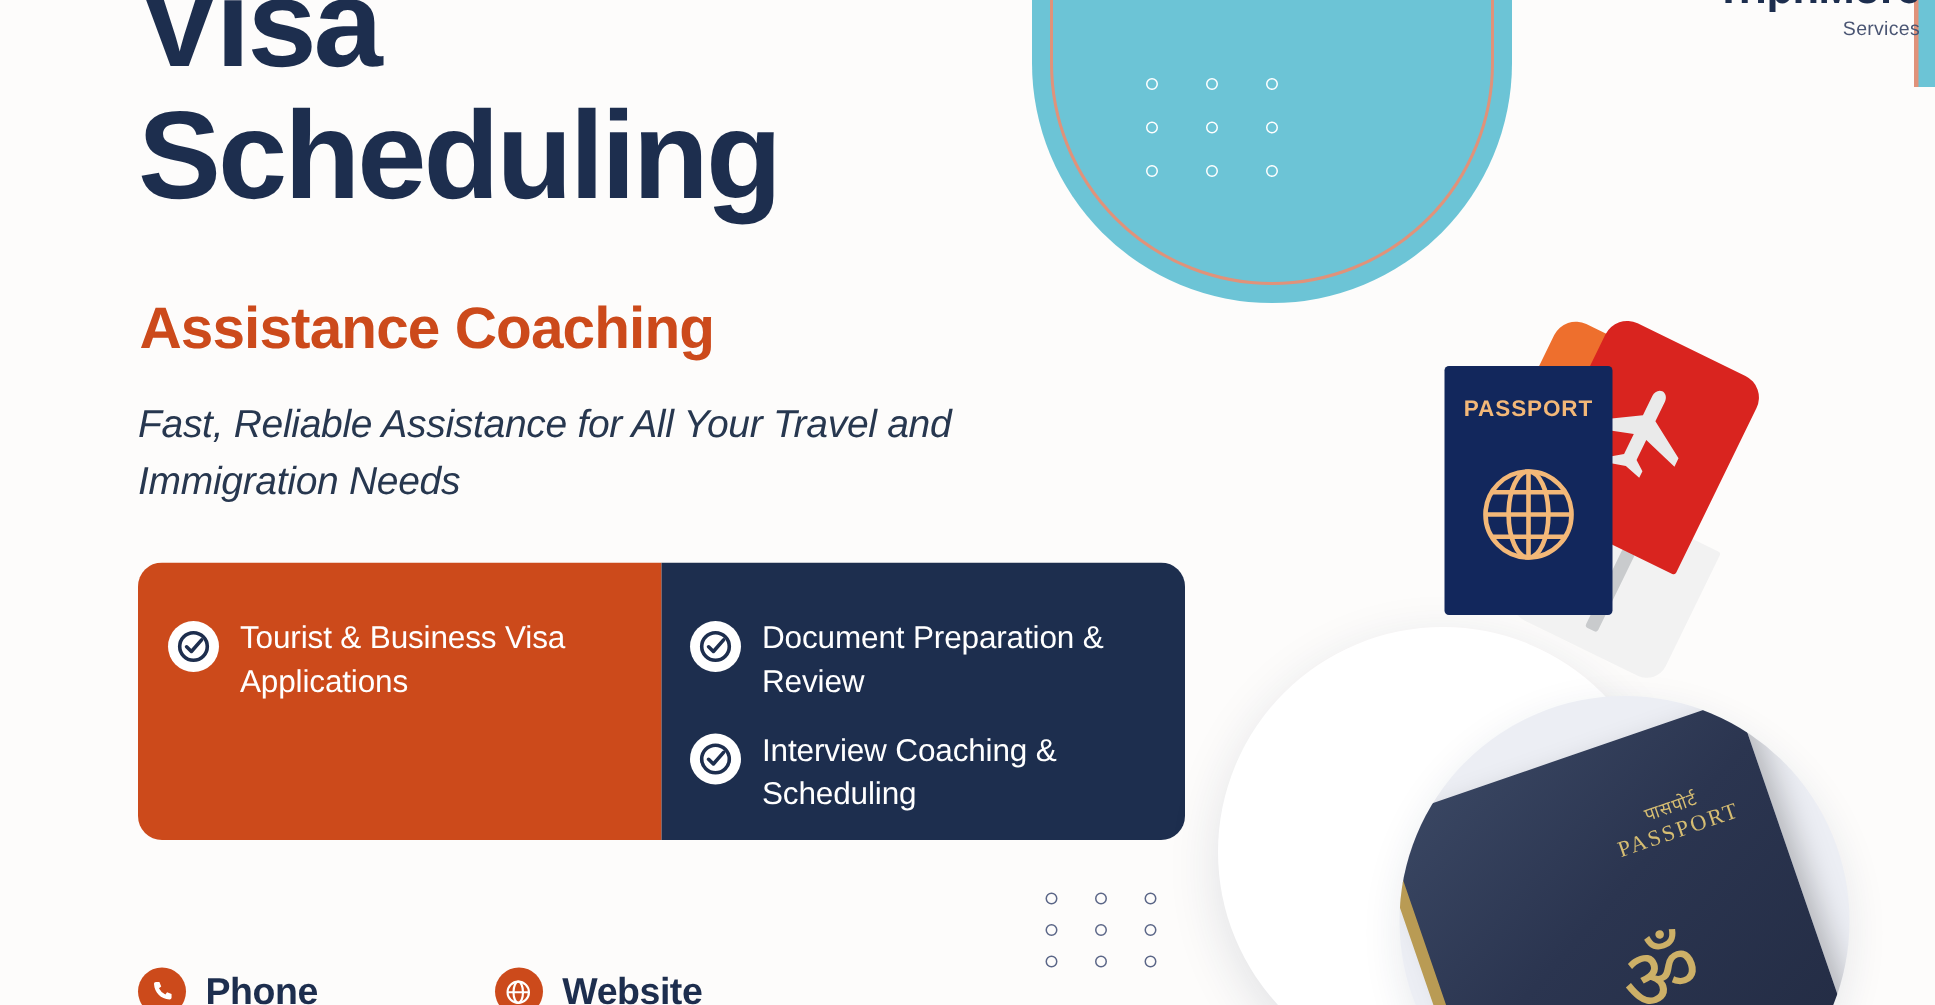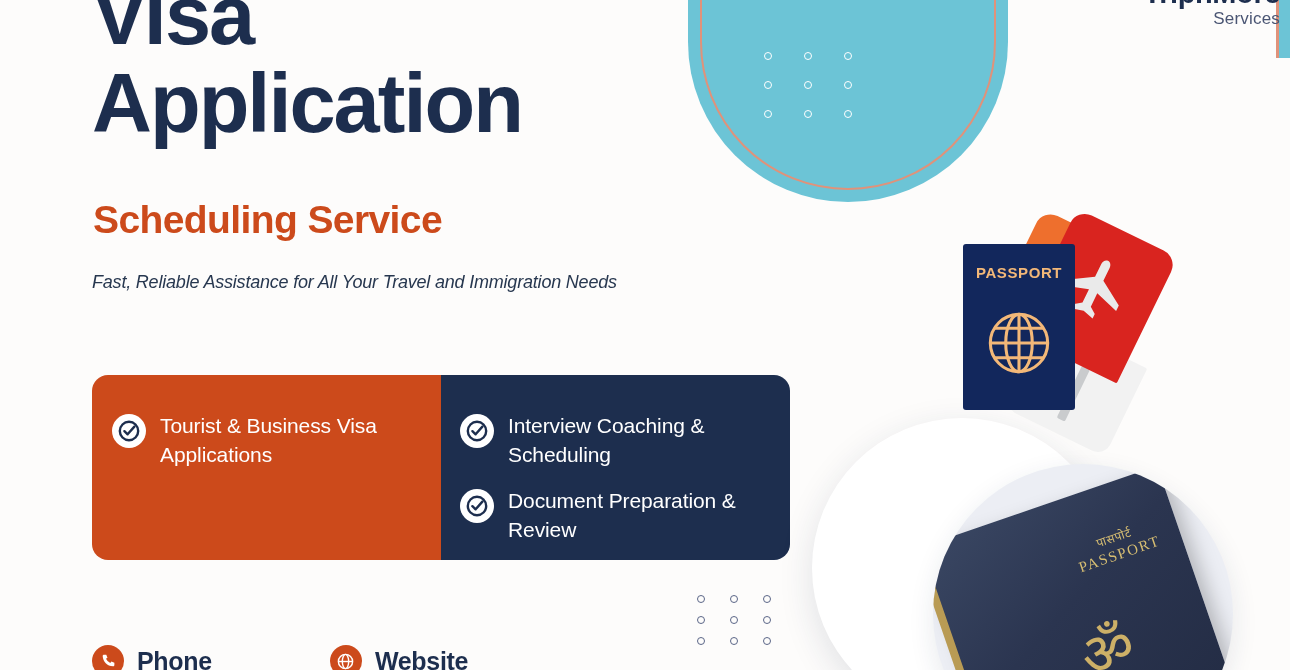--- a/index.html
+++ b/index.html
@@ -53,39 +53,39 @@
   
   .logo{
     position:absolute; right:10px; top:-22px;
     text-align:right;
   }
   .logo-name{
     font-size:29px; font-weight:800; color:#1d2e4e;
     letter-spacing:-0.4px; line-height:30px;
   }
   .logo-sub{
-    font-size:17px; font-weight:400; color:#4a5573;
+    font-size:13px; font-weight:400; color:#4a5573;
     line-height:22px; letter-spacing:0.2px;
   }
 
   
   .headline{
     position:absolute; left:92px; top:-28px;
     font-size:83px; font-weight:800; color:#1d2e4e;
     line-height:88px; letter-spacing:-2px;
   }
   .subhead{
     position:absolute; left:93px; top:198px;
     font-size:39px; font-weight:800; color:#cc4a1b;
     letter-spacing:-0.6px;
   }
   .tagline{
     position:absolute; left:92px; top:263px;
     width:660px;
-    font-size:18px; font-style:italic; font-weight:400;
+    font-size:26px; font-style:italic; font-weight:400;
     color:#27374f; line-height:38px; letter-spacing:-0.2px;
   }
 
   
   .features{
     position:absolute; left:92px; top:375px;
     width:698px; height:185px;
     display:flex;
     border-radius:16px;
     overflow:hidden;
@@ -255,23 +255,23 @@
   </div>
   <div class="teal-edge"></div>
 
   <div class="logo">
     <div class="logo-name">TripnMore</div>
     <div class="logo-sub">Services</div>
   </div>
 
   <div class="headline">
     <div>Visa</div>
-    <div>Application</div>
-  </div>
-  <div class="subhead">Scheduling Service</div>
+    <div>Scheduling</div>
+  </div>
+  <div class="subhead">Assistance Coaching</div>
   <div class="tagline">Fast, Reliable Assistance for All Your Travel and Immigration Needs</div>
 
   <div class="features">
     <div class="fcol orange">
       <div class="fitem">
         <span class="fcheck">
           <svg width="24" height="24" viewBox="0 0 24 24">
             <circle cx="12" cy="12" r="9.2" fill="none" stroke="#1d2e4e" stroke-width="2.4"></circle>
             <path d="M7.4 12.2 L10.6 15.3 L17.4 7.6" fill="none" stroke="#1d2e4e" stroke-width="2.4" stroke-linecap="round" stroke-linejoin="round"></path>
           </svg>
@@ -280,30 +280,30 @@
       </div>
     </div>
     <div class="fcol navy">
       <div class="fitem">
         <span class="fcheck">
           <svg width="24" height="24" viewBox="0 0 24 24">
             <circle cx="12" cy="12" r="9.2" fill="none" stroke="#1d2e4e" stroke-width="2.4"></circle>
             <path d="M7.4 12.2 L10.6 15.3 L17.4 7.6" fill="none" stroke="#1d2e4e" stroke-width="2.4" stroke-linecap="round" stroke-linejoin="round"></path>
           </svg>
         </span>
-        <span class="ftext">Interview Coaching &amp; Scheduling</span>
+        <span class="ftext">Document Preparation &amp; Review</span>
       </div>
       <div class="fitem">
         <span class="fcheck">
           <svg width="24" height="24" viewBox="0 0 24 24">
             <circle cx="12" cy="12" r="9.2" fill="none" stroke="#1d2e4e" stroke-width="2.4"></circle>
             <path d="M7.4 12.2 L10.6 15.3 L17.4 7.6" fill="none" stroke="#1d2e4e" stroke-width="2.4" stroke-linecap="round" stroke-linejoin="round"></path>
           </svg>
         </span>
-        <span class="ftext">Document Preparation &amp; Review</span>
+        <span class="ftext">Interview Coaching &amp; Scheduling</span>
       </div>
     </div>
   </div>
 
   <div class="contacts">
     <div class="contact">
       <span class="cicon">
         <svg width="18" height="18" viewBox="0 0 24 24">
           <path d="M6.6 3.5h3.1l1.6 4-2 1.5a12.5 12.5 0 0 0 5.7 5.7l1.5-2 4 1.6v3.1c0 1-.8 1.8-1.8 1.7C10.9 18.6 5.4 13.1 4.9 5.3c-.1-1 .7-1.8 1.7-1.8z" fill="#ffffff"></path>
         </svg>

